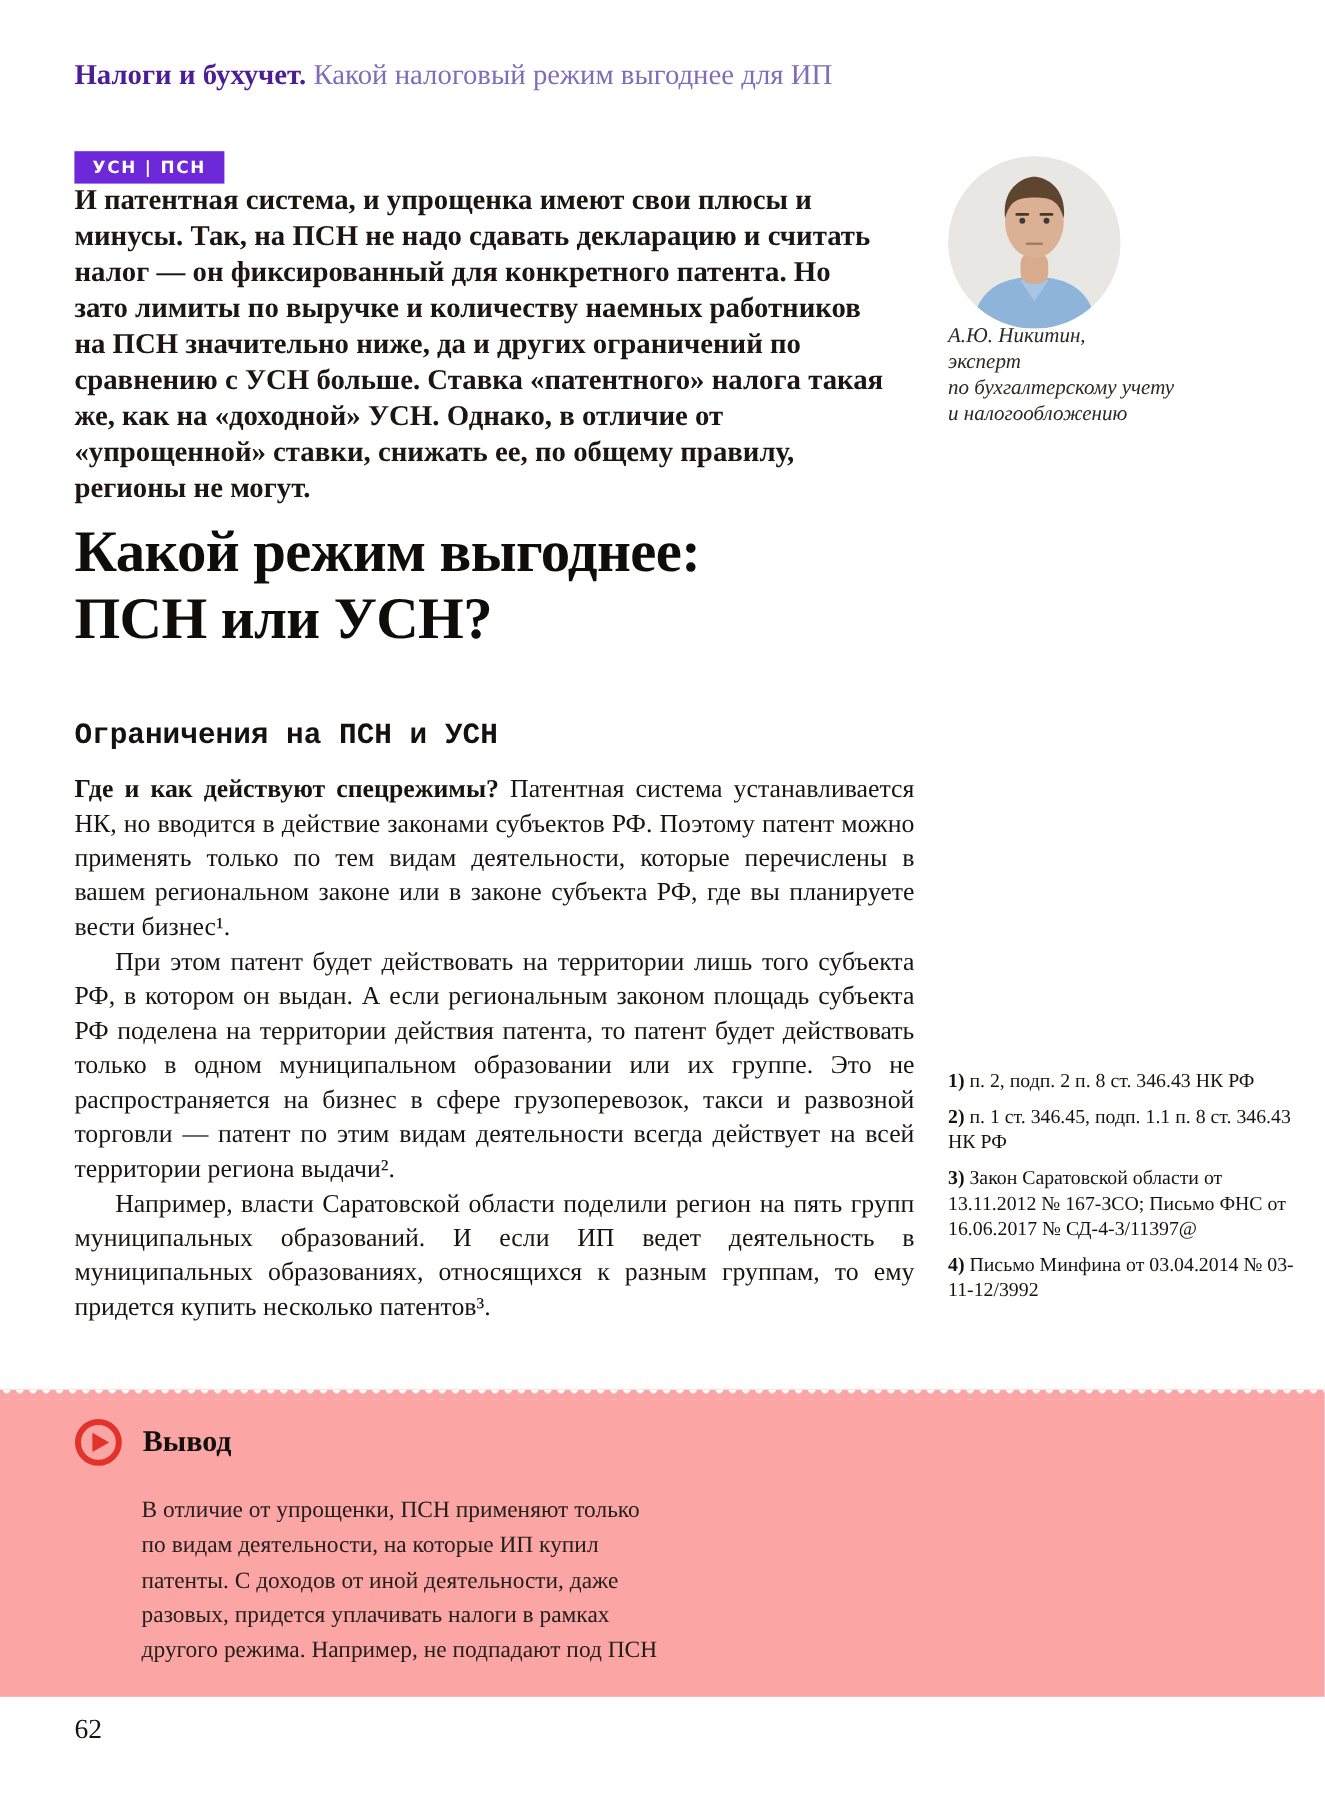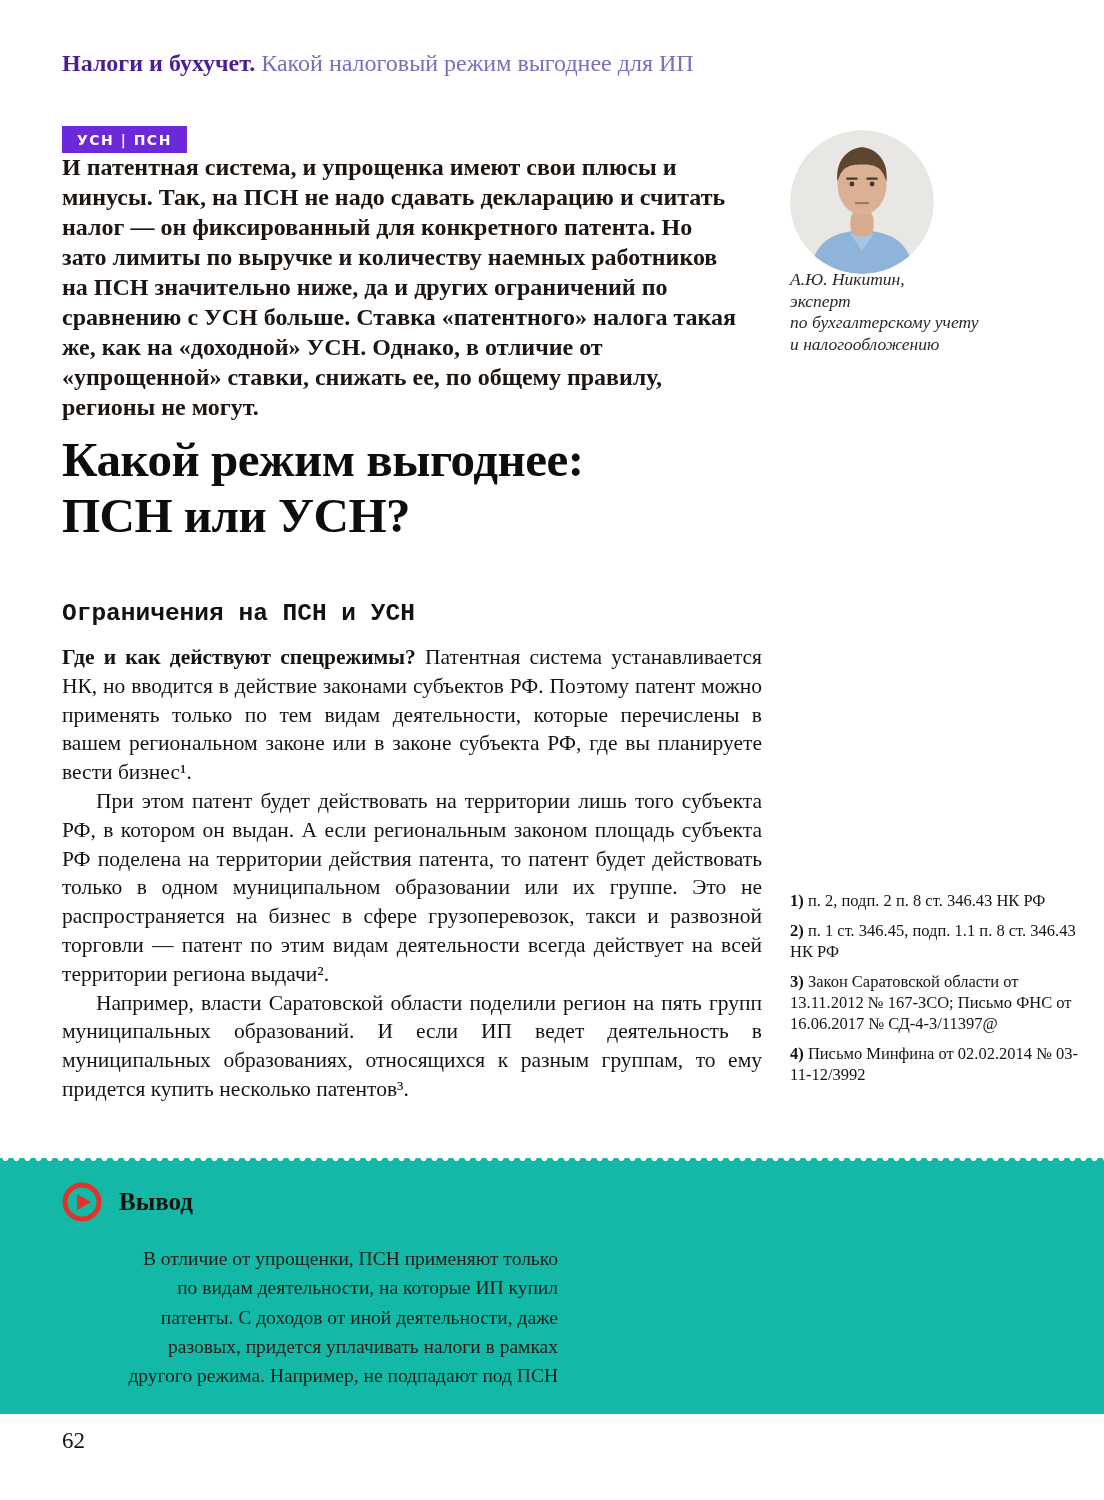--- a/index.html
+++ b/index.html
@@ -61,39 +61,39 @@
   
   .footnotes{
     left:790px;top:890px;width:305px;
     font-size:16.5px;line-height:21px;color:#17140f;
   }
   .fn{margin-bottom:9px;}
   .fn b{font-weight:bold;}
 
   
   .conclusion{
-    left:0;top:1158px;width:1104px;height:256px;background:#14b8a6;
+    left:0;top:1158px;width:1104px;height:256px;background:#fca5a5;
   }
   .scallop{
     position:absolute;left:0;top:0;width:100%;height:8px;
     background-image:radial-gradient(circle 3.2px at 50% 0px,#ffffff 2.9px,rgba(255,255,255,0) 3.3px);
     background-size:11px 8px;background-repeat:repeat-x;
   }
   .concl-head{position:absolute;left:62px;top:24px;display:flex;align-items:center;}
   .play{width:40px;height:40px;display:inline-block;}
   .concl-title{
     margin-left:17px;font-size:25px;font-weight:bold;color:#12100e;
   }
   .cols{
     position:absolute;left:118px;top:86px;width:896px;
     display:flex;gap:22px;
     font-size:19.5px;line-height:29.3px;color:#23201c;
   }
   .cols p{margin:0;}
-  .col-left{width:440px;text-align:right;}
+  .col-left{width:440px;}
   .col-right{width:434px;}
 
   .pagenum{left:62px;top:1428px;font-size:23px;color:#17140f;}
 </style>
 </head>
 <body>
 
 <div>
 
   <div class="abs kicker">
@@ -150,21 +150,21 @@
   <div class="abs body-copy">
     <p><b>Где и как действуют спецрежимы?</b><span> Патентная система устанавливается НК, но вводится в действие законами субъектов РФ. Поэтому патент можно применять только по тем видам деятельности, которые перечислены в вашем региональном законе или в законе субъекта РФ, где вы планируете вести бизнес¹.</span></p>
     <p class="indent"><span>При этом патент будет действовать на территории лишь того субъекта РФ, в котором он выдан. А если региональным законом площадь субъекта РФ поделена на территории действия патента, то патент будет действовать только в одном муниципальном образовании или их группе. Это не распространяется на бизнес в сфере грузоперевозок, такси и развозной торговли — патент по этим видам деятельности всегда действует на всей территории региона выдачи².</span></p>
     <p class="indent"><span>Например, власти Саратовской области поделили регион на пять групп муниципальных образований. И если ИП ведет деятельность в муниципальных образованиях, относящихся к разным группам, то ему придется купить несколько патентов³.</span></p>
   </div>
 
   <aside class="abs footnotes">
     <div class="fn"><b>1)</b><span> п. 2, подп. 2 п. 8 ст. 346.43 НК РФ</span></div>
     <div class="fn"><b>2)</b><span> п. 1 ст. 346.45, подп. 1.1 п. 8 ст. 346.43 НК РФ</span></div>
     <div class="fn"><b>3)</b><span> Закон Саратовской области от 13.11.2012 № 167-ЗСО; Письмо ФНС от 16.06.2017 № СД-4-3/11397@</span></div>
-    <div class="fn"><b>4)</b><span> Письмо Минфина от 02.02.2014 № 03-11-12/3992</span></div>
+    <div class="fn"><b>4)</b><span> Письмо Минфина от 03.04.2014 № 03-11-12/3992</span></div>
   </aside>
 
   <section class="abs conclusion">
     <div class="scallop"></div>
     <div class="concl-head">
       <span class="play">
         <svg width="40" height="40" viewBox="0 0 40 40">
           <circle cx="20" cy="20" r="17" fill="none" stroke="#e13329" stroke-width="5"></circle>
           <path d="M15 12 L29 20 L15 28 Z" fill="#e13329"></path>
         </svg>

